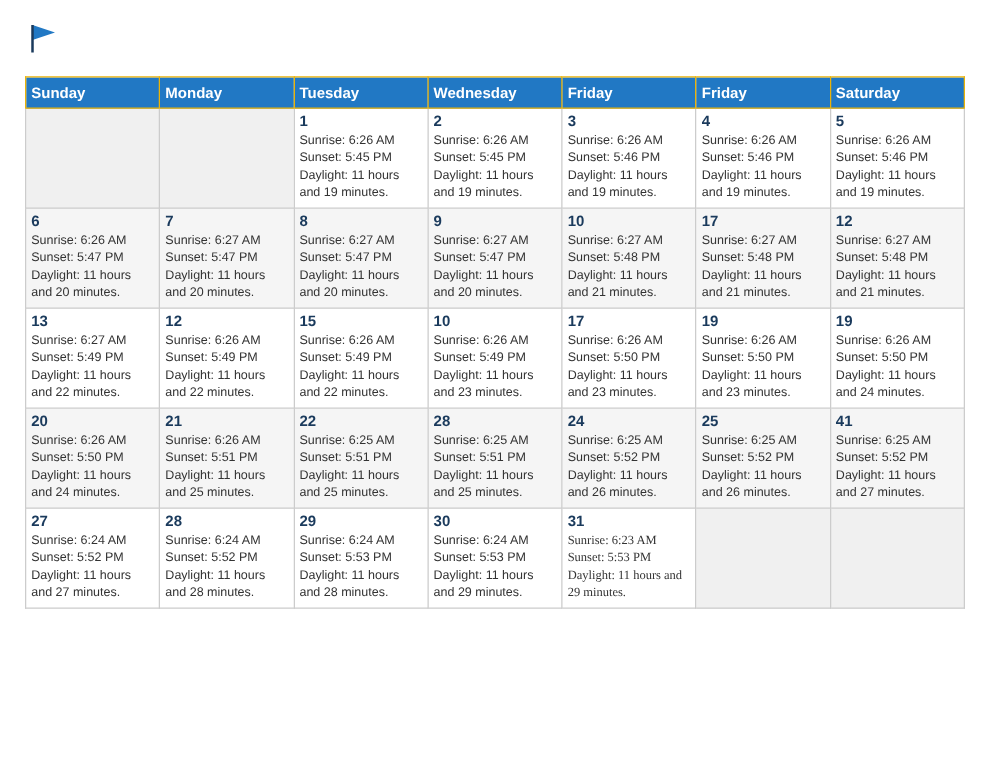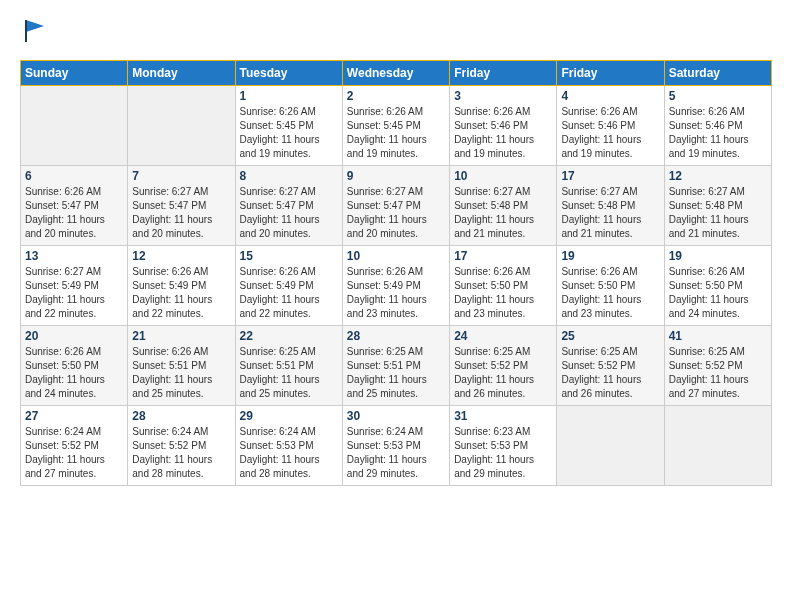--- a/index.html
+++ b/index.html
@@ -321,21 +321,21 @@
 Daylight: 11 hours and 28 minutes.</div>
           </td>
           <td>
             <span class="day-num">30</span>
             <div class="day-info" style="white-space: pre-line;">Sunrise: 6:24 AM
 Sunset: 5:53 PM
 Daylight: 11 hours and 29 minutes.</div>
           </td>
           <td>
             <span class="day-num">31</span>
-            <div class="day-info" style="white-space: pre-line;">Sunrise: 6:23 AM
+            <div class="day-info" style="white-space: pre-line; font-family: Liberation Serif, serif;">Sunrise: 6:23 AM
 Sunset: 5:53 PM
 Daylight: 11 hours and 29 minutes.</div>
           </td>
           <td class="empty-cell"></td>
           <td class="empty-cell"></td>
         </tr>
       </tbody>
   </table>
 </div>
 

